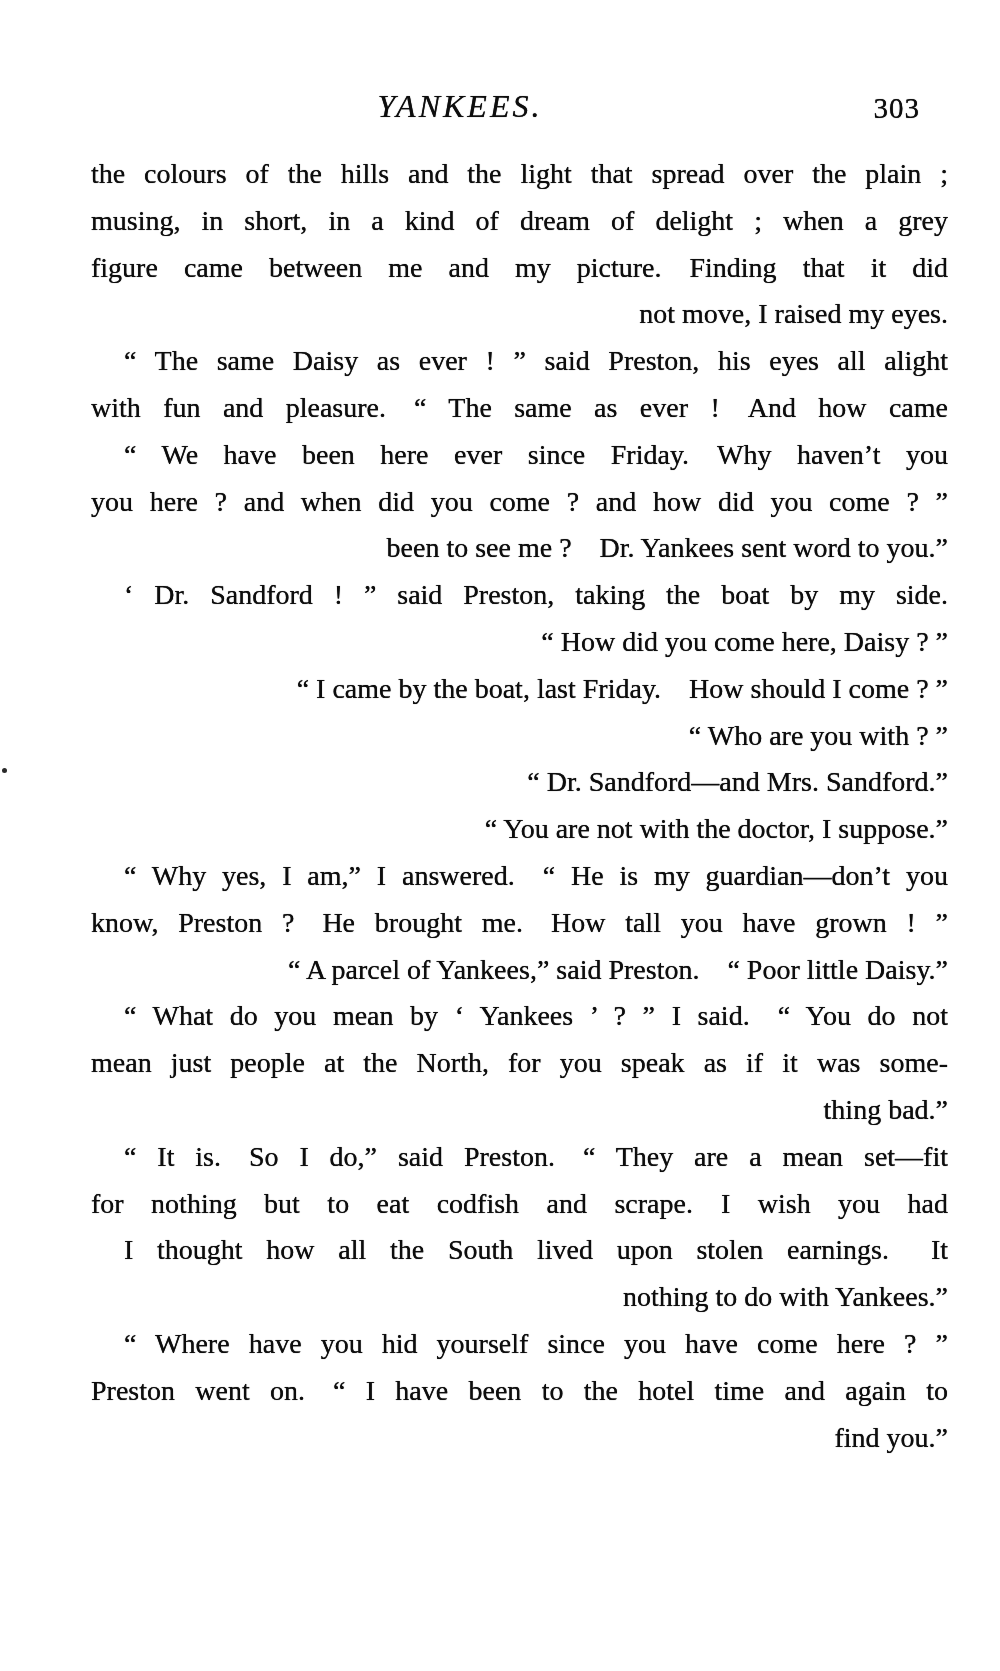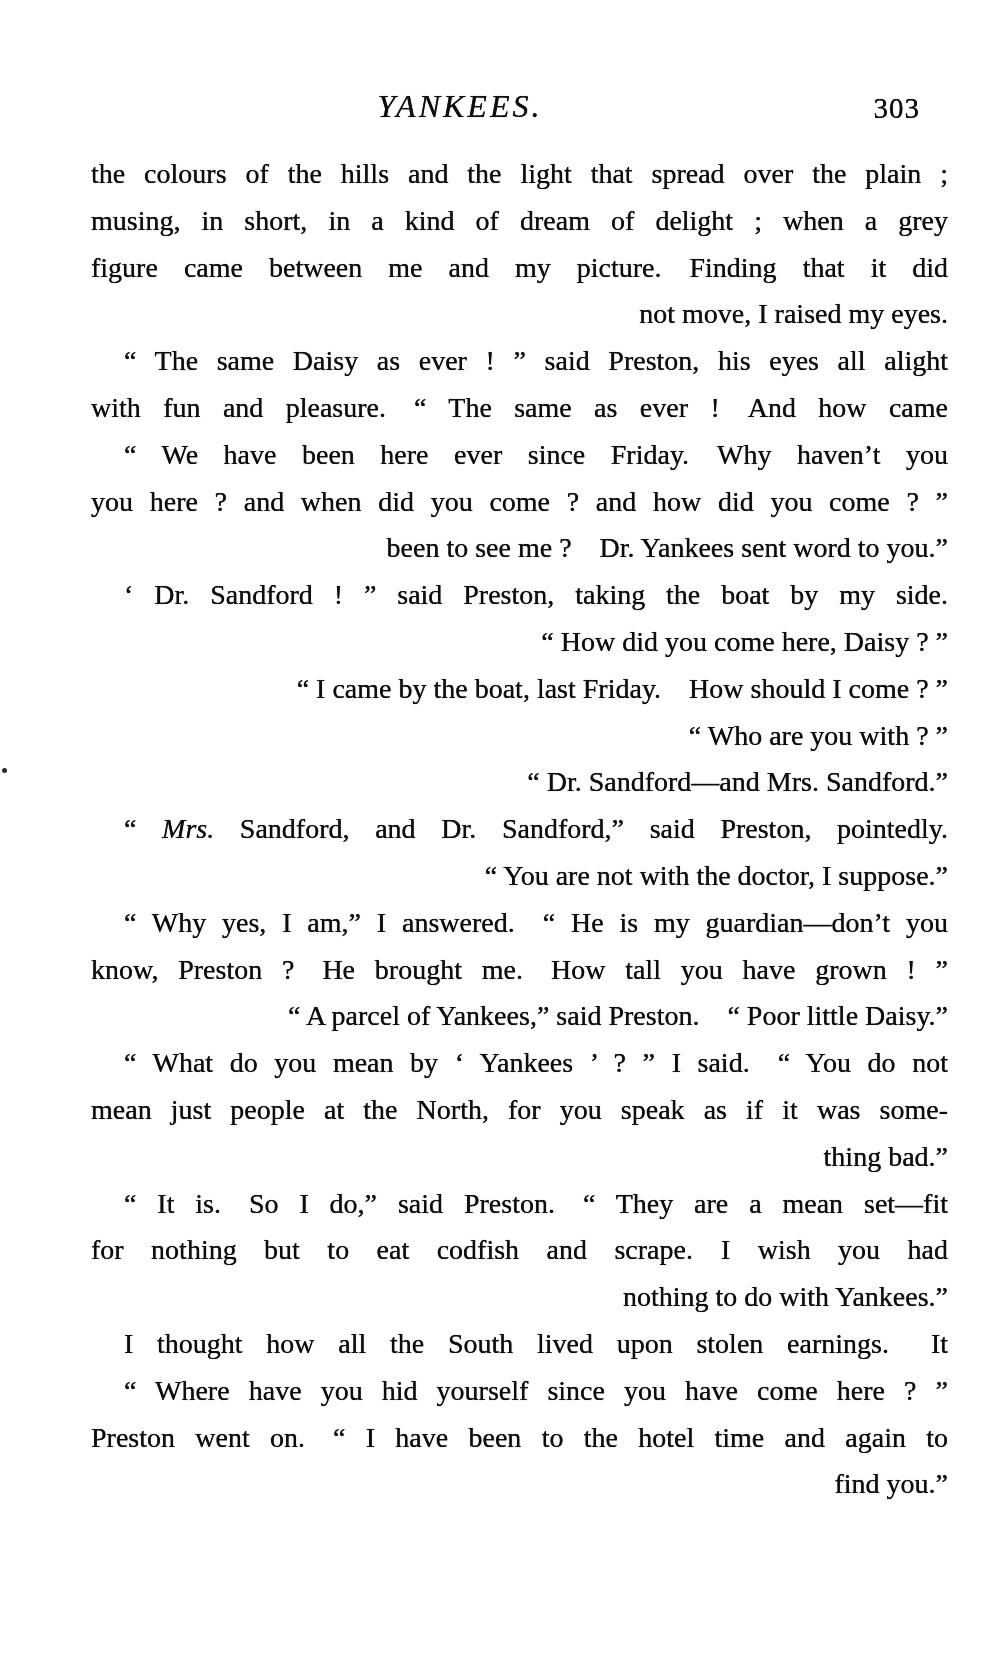--- a/index.html
+++ b/index.html
@@ -88,30 +88,29 @@
       <div class="line j ind">“ The same Daisy as ever ! ” said Preston, his eyes all alight</div>
       <div class="line j">with fun and pleasure. “ The same as ever ! And how came</div>
       <div class="line j ind">“ We have been here ever since Friday. Why haven’t you</div>
       <div class="line j">you here ? and when did you come ? and how did you come ? ”</div>
       <div class="line">been to see me ? Dr. Yankees sent word to you.”</div>
       <div class="line j ind">‘ Dr. Sandford ! ” said Preston, taking the boat by my side.</div>
       <div class="line">“ How did you come here, Daisy ? ”</div>
       <div class="line ind">“ I came by the boat, last Friday. How should I come ? ”</div>
       <div class="line ind">“ Who are you with ? ”</div>
       <div class="line ind">“ Dr. Sandford—and Mrs. Sandford.”</div>
-      <div class="line j ind"><span>“ </span><span class="it">Mrs.</span><span> Sandford, and Dr. Sandford,” said Preston, pointedly.</span></div>
       <div class="line">“ You are not with the doctor, I suppose.”</div>
       <div class="line j ind">“ Why yes, I am,” I answered. “ He is my guardian—don’t you</div>
       <div class="line j">know, Preston ? He brought me. How tall you have grown ! ”</div>
       <div class="line ind">“ A parcel of Yankees,” said Preston. “ Poor little Daisy.”</div>
       <div class="line j ind">“ What do you mean by ‘ Yankees ’ ? ” I said. “ You do not</div>
       <div class="line j">mean just people at the North, for you speak as if it was some-</div>
       <div class="line">thing bad.”</div>
       <div class="line j ind">“ It is. So I do,” said Preston. “ They are a mean set—fit</div>
       <div class="line j">for nothing but to eat codfish and scrape. I wish you had</div>
+      <div class="line j ind">I thought how all the South lived upon stolen earnings.  It</div>
       <div class="line">nothing to do with Yankees.”</div>
-      <div class="line j ind">I thought how all the South lived upon stolen earnings.  It</div>
       <div class="line j ind">“ Where have you hid yourself since you have come here ? ”</div>
       <div class="line j">Preston went on. “ I have been to the hotel time and again to</div>
       <div class="line">find you.”</div>
     </div>
   <div class="speck"></div>
 </div>
 
 </body></html>

